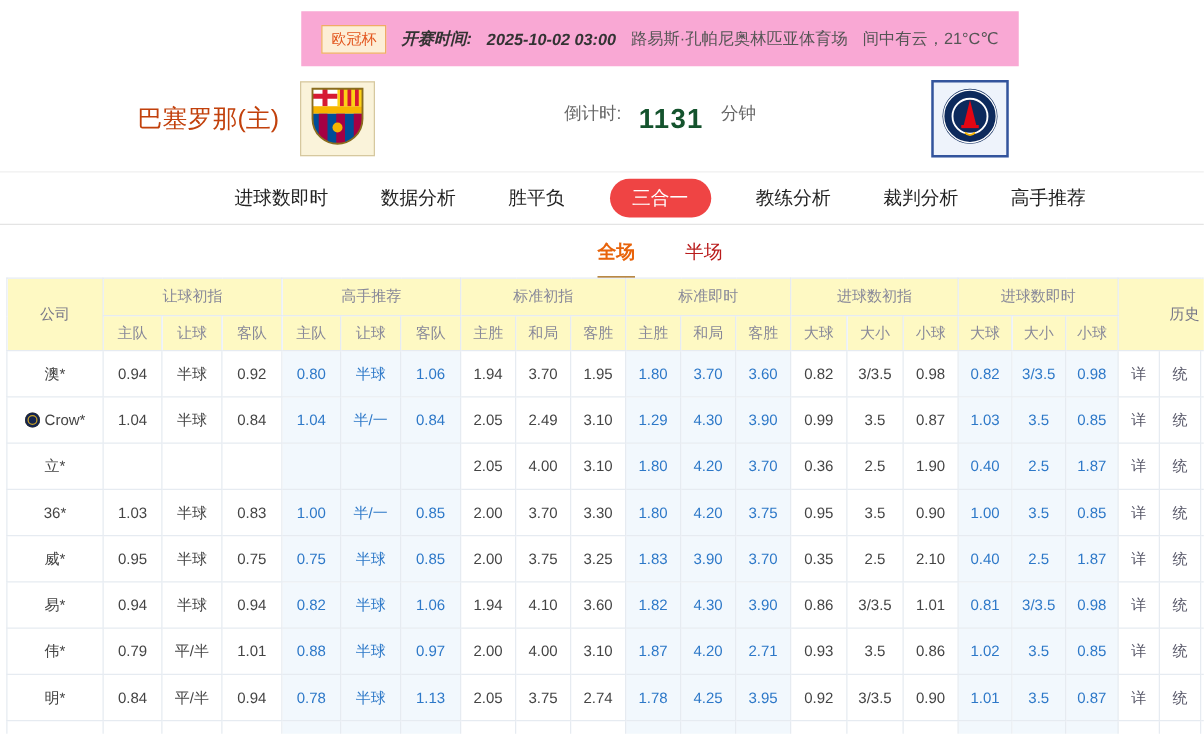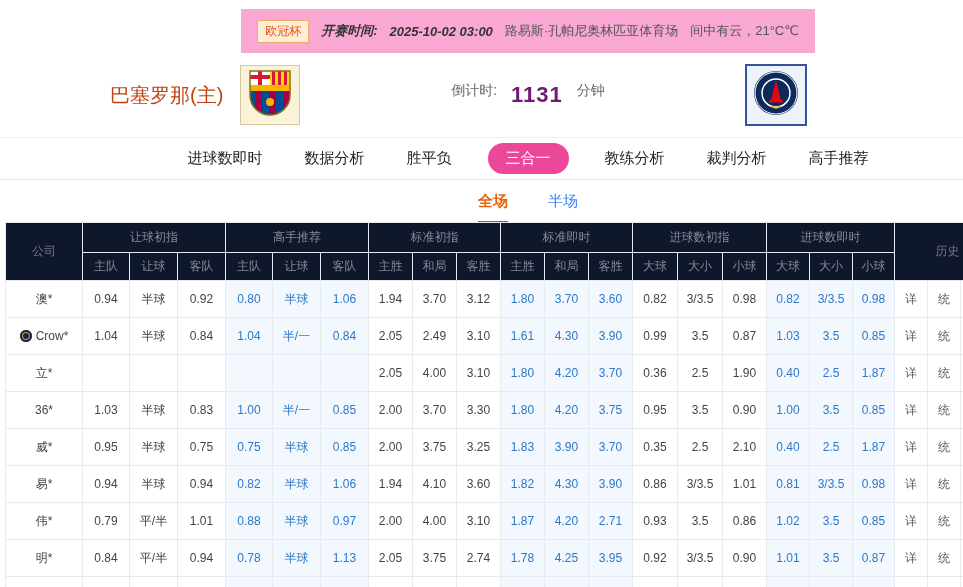--- a/index.html
+++ b/index.html
@@ -20,37 +20,37 @@
   .teams>div{position:absolute;top:50%;transform:translateY(-50%);}
   .team-name{font-size:20px;font-weight:normal;color:#c2410c;white-space:nowrap;}
   .home-name{left:110px;}
   .away-name{left:815px;}
   .badge-box{width:58px;height:58px;display:flex;align-items:center;justify-content:center;}
   .home-badge{left:240px;background:#faf3da;border:1px solid #d6c89f;}
   .away-badge{left:745px;background:#eef3fb;border:2px solid #33549c;}
   .countdown{left:528px;transform:translate(-50%,-50%) !important;white-space:nowrap;
     display:flex;gap:14px;}
   .cd-label,.cd-unit{font-size:14px;color:#666;}
-  .cd-num{font-size:22px;font-weight:bold;color:#701a75;letter-spacing:1px;}
+  .cd-num{font-size:22px;font-weight:bold;color:#14532d;letter-spacing:1px;}
 
   
   .mainnav{height:41px;display:flex;align-items:center;justify-content:center;gap:30px;
     border-top:1px solid #f0f0f0;border-bottom:1px solid #e4e4e4;}
   .nav-tab{font-size:15px;color:#222;cursor:pointer;padding:6px 6px;white-space:nowrap;}
-  .nav-active{background:#ec4899;color:#fff;border-radius:16px;padding:6px 18px;}
+  .nav-active{background:#ef4444;color:#fff;border-radius:16px;padding:6px 18px;}
 
   
   .subnav{display:flex;justify-content:center;gap:40px;padding:12px 0 0 0;height:30px;}
-  .sub-tab{font-size:15px;color:#3b82f6;cursor:pointer;padding-bottom:6px;}
+  .sub-tab{font-size:15px;color:#b91c1c;cursor:pointer;padding-bottom:6px;}
   .sub-active{color:#e8630a;font-weight:bold;border-bottom:1px solid #a16207;}
 
   
   table{border-collapse:collapse;table-layout:fixed;margin-left:5px;font-size:12px;background:#fff;}
   th,td{border:1px solid #e6ebf1;text-align:center;overflow:hidden;white-space:nowrap;}
-  th{font-weight:normal;color:#889;background:#0f172a;}
+  th{font-weight:normal;color:#889;background:#fef9c3;}
   .th-group{height:27px;}
   .th-sub{height:25px;}
   .th-company{color:#778;}
   tbody td{height:34px;color:#444;}
   td.live-col{background:#f2f8fd;color:#2d78c8;}
   .td-company{cursor:pointer;color:#444;}
   .td-act{cursor:pointer;color:#556;}
   .crown-icon{display:inline-block;width:12px;height:12px;border-radius:50%;
     background:#14244d;box-shadow:inset 0 0 0 2px #14244d,inset 0 0 0 3px #c9a227;
     margin-right:4px;vertical-align:-2px;}
@@ -198,21 +198,21 @@
           <tr>
             <td class="td-company"><span>澳*</span></td>
             <td class="td-init">0.94</td>
             <td class="td-init">半球</td>
             <td class="td-init">0.92</td>
             <td class="live-col">0.80</td>
             <td class="live-col">半球</td>
             <td class="live-col">1.06</td>
             <td class="td-init">1.94</td>
             <td class="td-init">3.70</td>
-            <td class="td-init">3.12</td>
+            <td class="td-init">1.95</td>
             <td class="live-col">1.80</td>
             <td class="live-col">3.70</td>
             <td class="live-col">3.60</td>
             <td class="td-init">0.82</td>
             <td class="td-init">3/3.5</td>
             <td class="td-init">0.98</td>
             <td class="live-col">0.82</td>
             <td class="live-col">3/3.5</td>
             <td class="live-col">0.98</td>
             <td class="td-act">详</td>
@@ -223,21 +223,21 @@
             <td class="td-company"><span class="crown-icon"></span><span>Crow*</span></td>
             <td class="td-init">1.04</td>
             <td class="td-init">半球</td>
             <td class="td-init">0.84</td>
             <td class="live-col">1.04</td>
             <td class="live-col">半/一</td>
             <td class="live-col">0.84</td>
             <td class="td-init">2.05</td>
             <td class="td-init">2.49</td>
             <td class="td-init">3.10</td>
-            <td class="live-col">1.61</td>
+            <td class="live-col">1.29</td>
             <td class="live-col">4.30</td>
             <td class="live-col">3.90</td>
             <td class="td-init">0.99</td>
             <td class="td-init">3.5</td>
             <td class="td-init">0.87</td>
             <td class="live-col">1.03</td>
             <td class="live-col">3.5</td>
             <td class="live-col">0.85</td>
             <td class="td-act">详</td>
             <td class="td-act">统</td>

